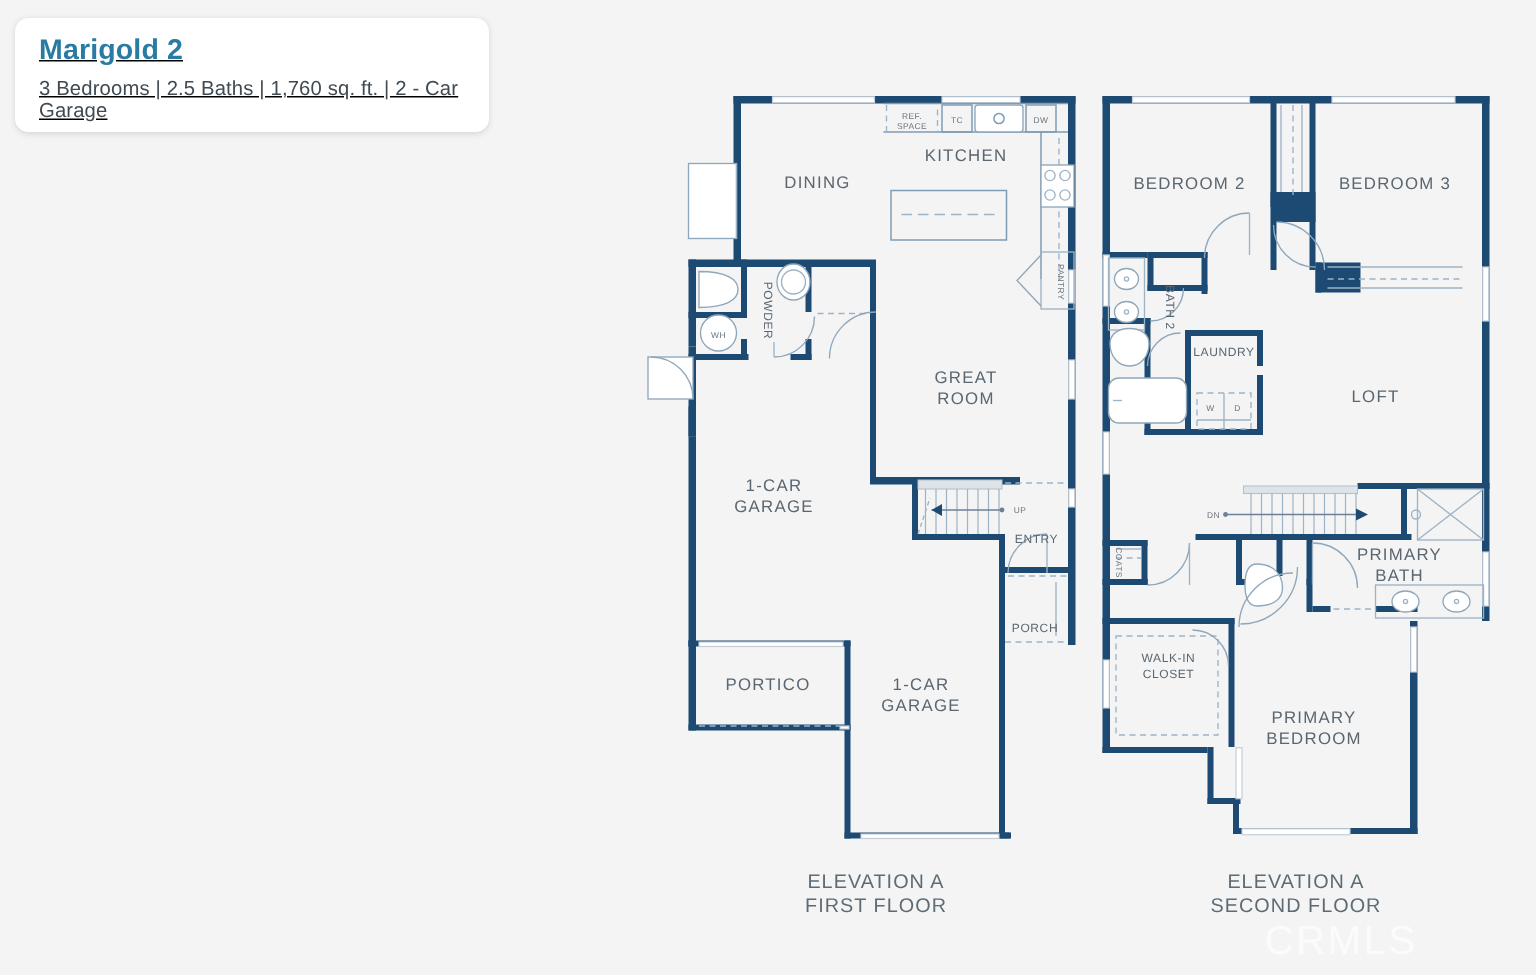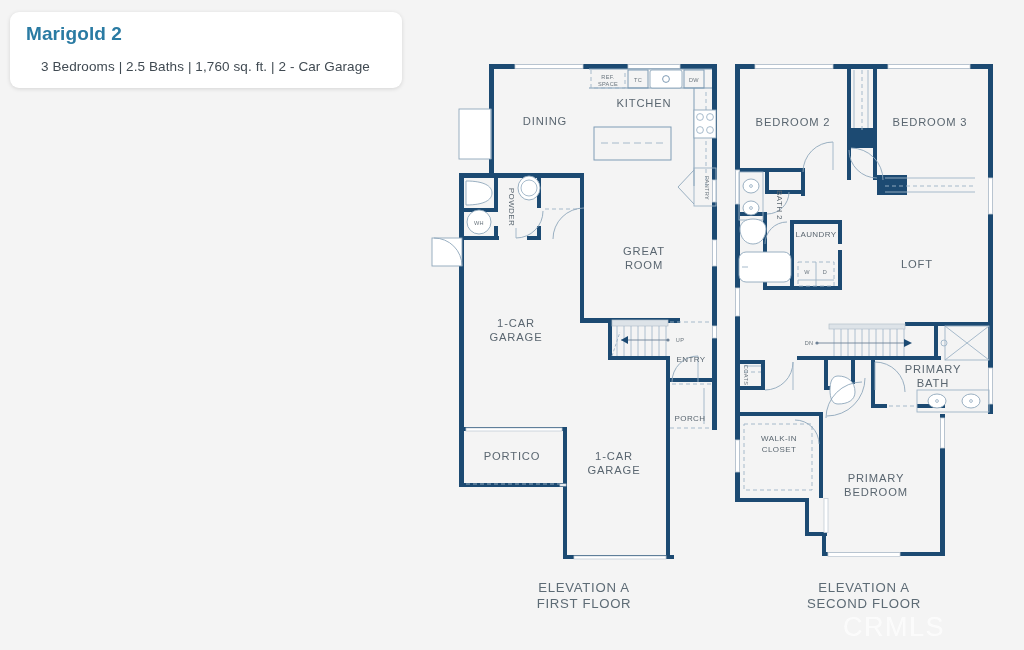--- a/index.html
+++ b/index.html
@@ -6,40 +6,41 @@
   html,body{margin:0;padding:0;}
   body{
     width:1024px;height:650px;
     background:#f4f4f4;
     font-family:"Liberation Sans", sans-serif;
     overflow:hidden;
     position:relative;
   }
   #info-card{
     position:absolute;left:10px;top:12px;
-    width:392px;height:76px;
+    width:316px;height:76px;
     background:#ffffff;
     border-radius:9px;
     box-shadow:0 1px 4px rgba(0,0,0,0.13);
     box-sizing:border-box;
     padding:12px 0 0 16px;
+    text-decoration:underline;
   }
   #plan-title{
     color:#2a7ba3;
     font-size:19px;
     font-weight:bold;
     letter-spacing:.1px;
     margin:0 0 7px 0;
     line-height:1.1;
   }
   #plan-specs{
     color:#404a52;
     font-size:13.5px;
     line-height:1.1;
-    margin:15px;
+    margin:0;
     letter-spacing:.1px;
   }
   #floorplan-stage{
     position:absolute;left:0;top:0;width:1024px;height:650px;
   }
   svg{display:block;}
   .cap{
     fill:#5d6b75;
     font-family:"Liberation Sans", sans-serif;
     font-size:13.2px;

